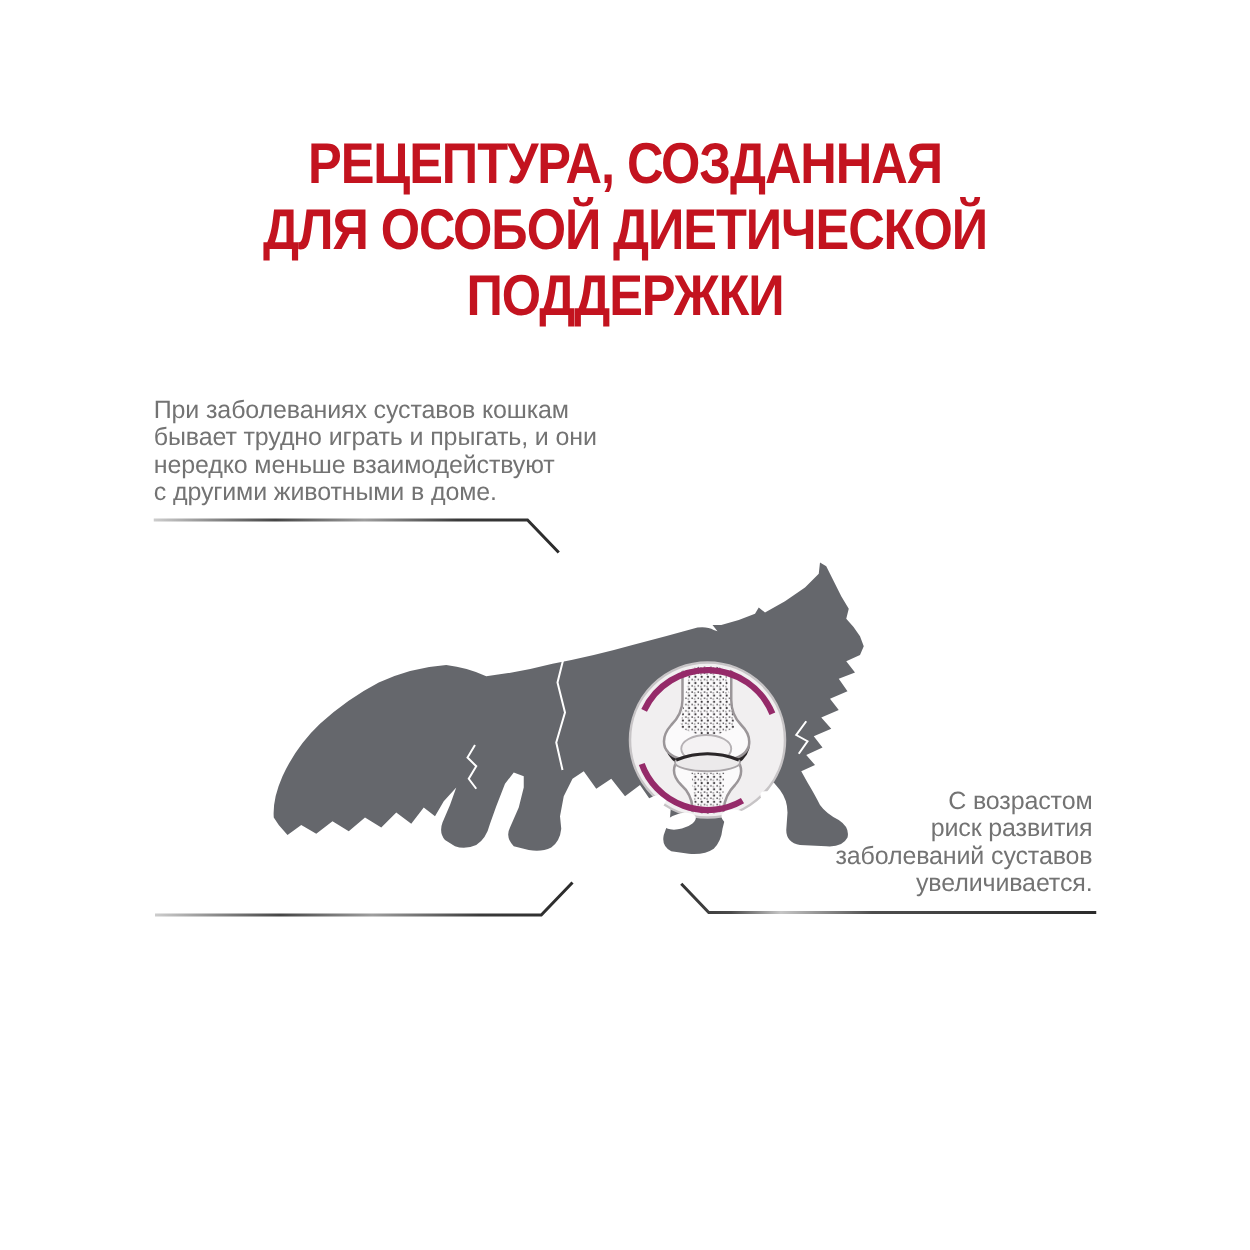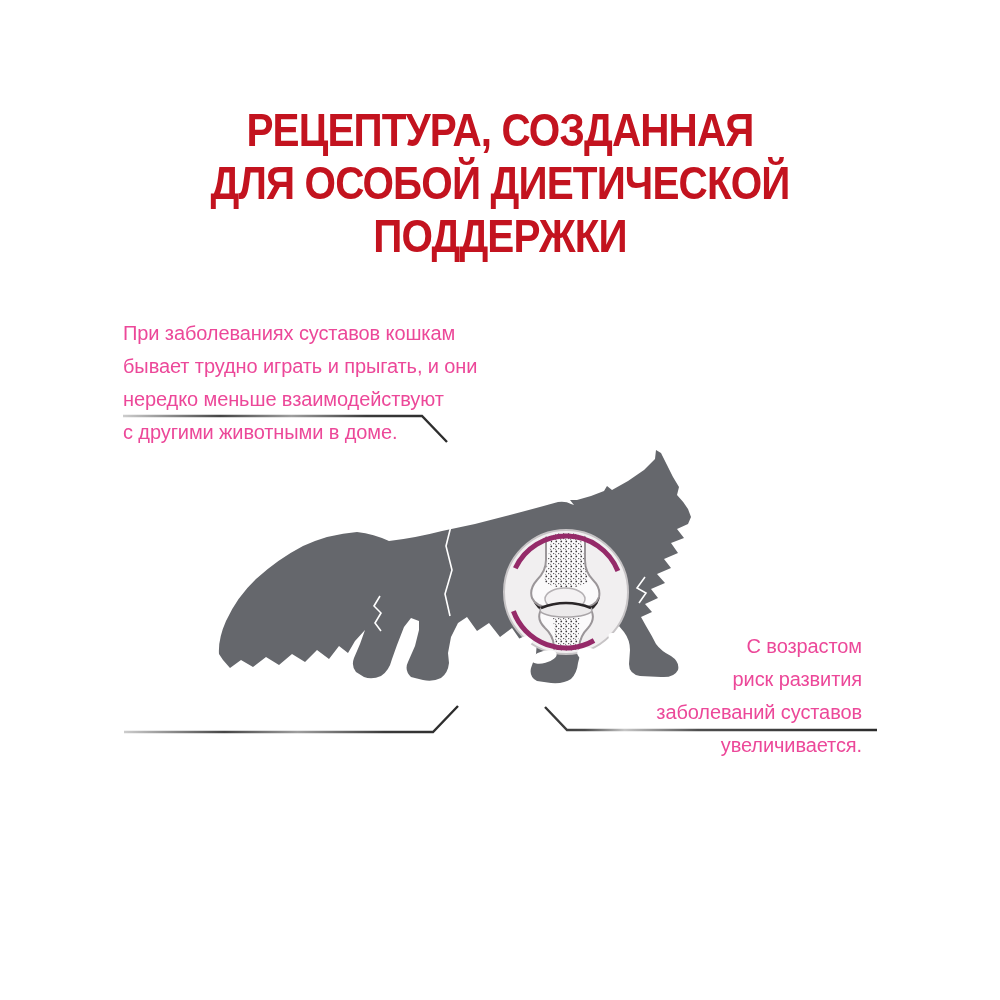--- a/index.html
+++ b/index.html
@@ -11,25 +11,25 @@
   .stage{position:absolute;inset:0;width:1000px;height:898px;}
   .art{position:absolute;left:0;top:0;width:1000px;height:1000px;}
   .title{
     position:absolute;top:104px;left:0;width:1000px;
     text-align:center;font-weight:bold;
     font-size:46px;line-height:53px;letter-spacing:-1px;
     color:#c3131f;white-space:pre-line;
     transform:scaleX(0.88);transform-origin:50% 0;
   }
   .callout{
-    position:absolute;font-size:20px;line-height:33px;
-    letter-spacing:-0.1px;color:#ec4899;white-space:pre-line;
+    position:absolute;font-size:20px;line-height:22px;
+    letter-spacing:-0.1px;color:#737373;white-space:pre-line;
   }
   .co-tl{left:123px;top:317px;text-align:left;}
-  .co-r{right:138px;top:630px;text-align:right;}
+  .co-r{right:126px;top:630px;text-align:right;}
   .co-bl{left:123px;top:744px;text-align:left;}
 </style>
 </head>
 <body>
 
 <div class="stage">
 
   <svg class="art" viewBox="0 0 1000 1000" aria-hidden="true">
     <defs>
       <linearGradient id="g1" gradientUnits="userSpaceOnUse" x1="123" y1="0" x2="447" y2="0">

